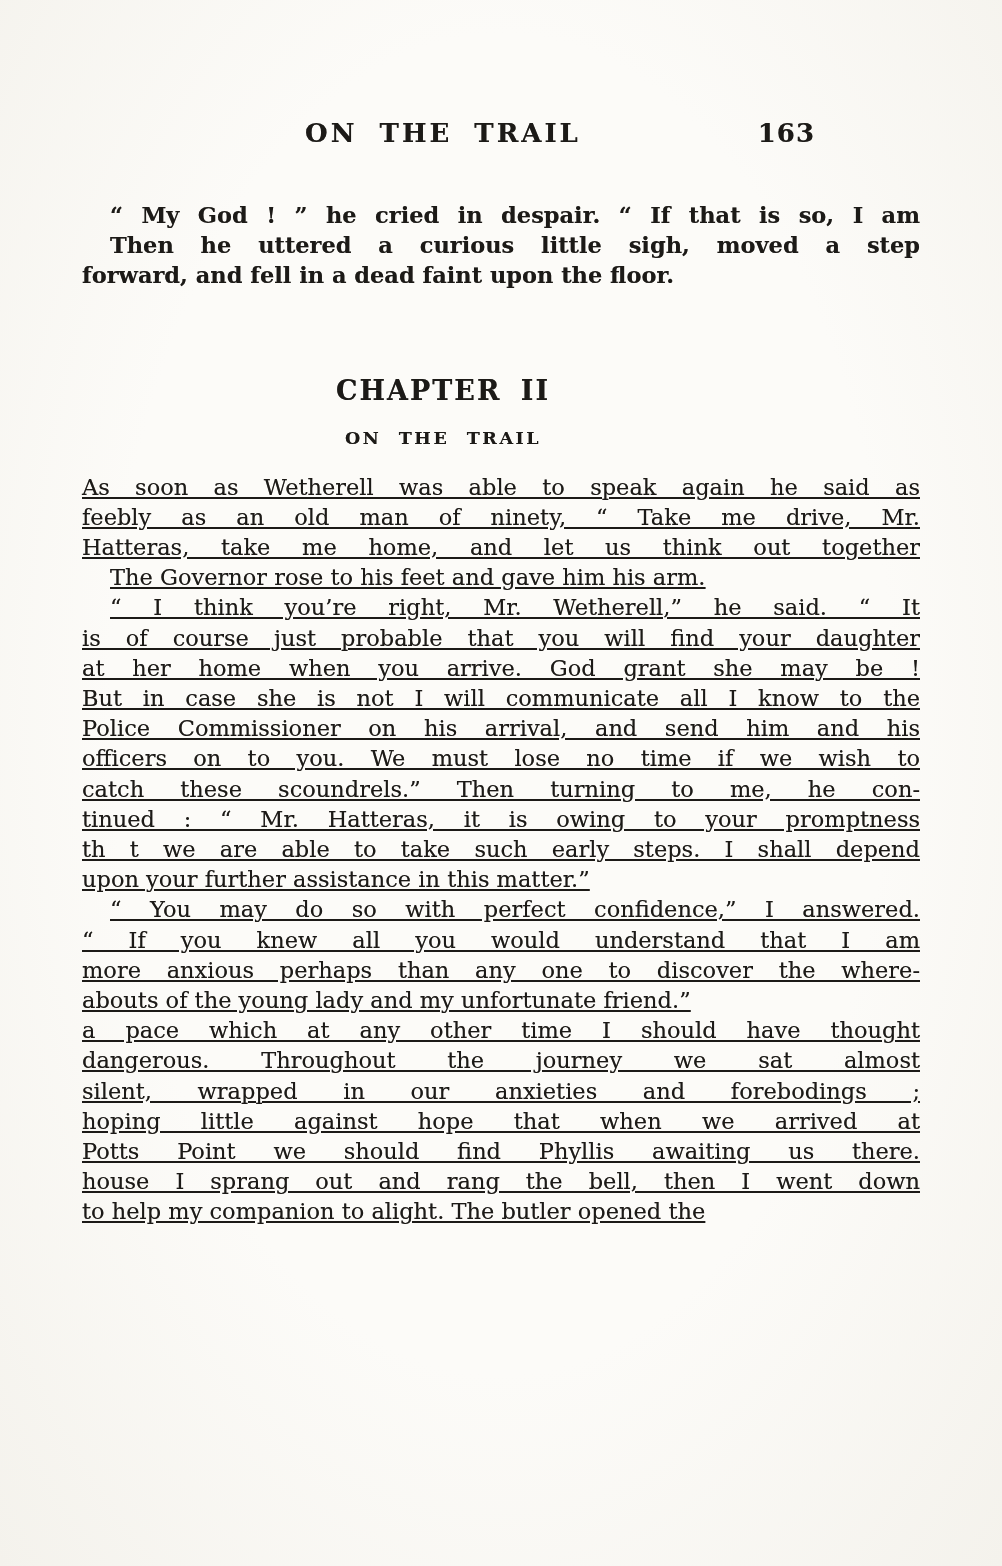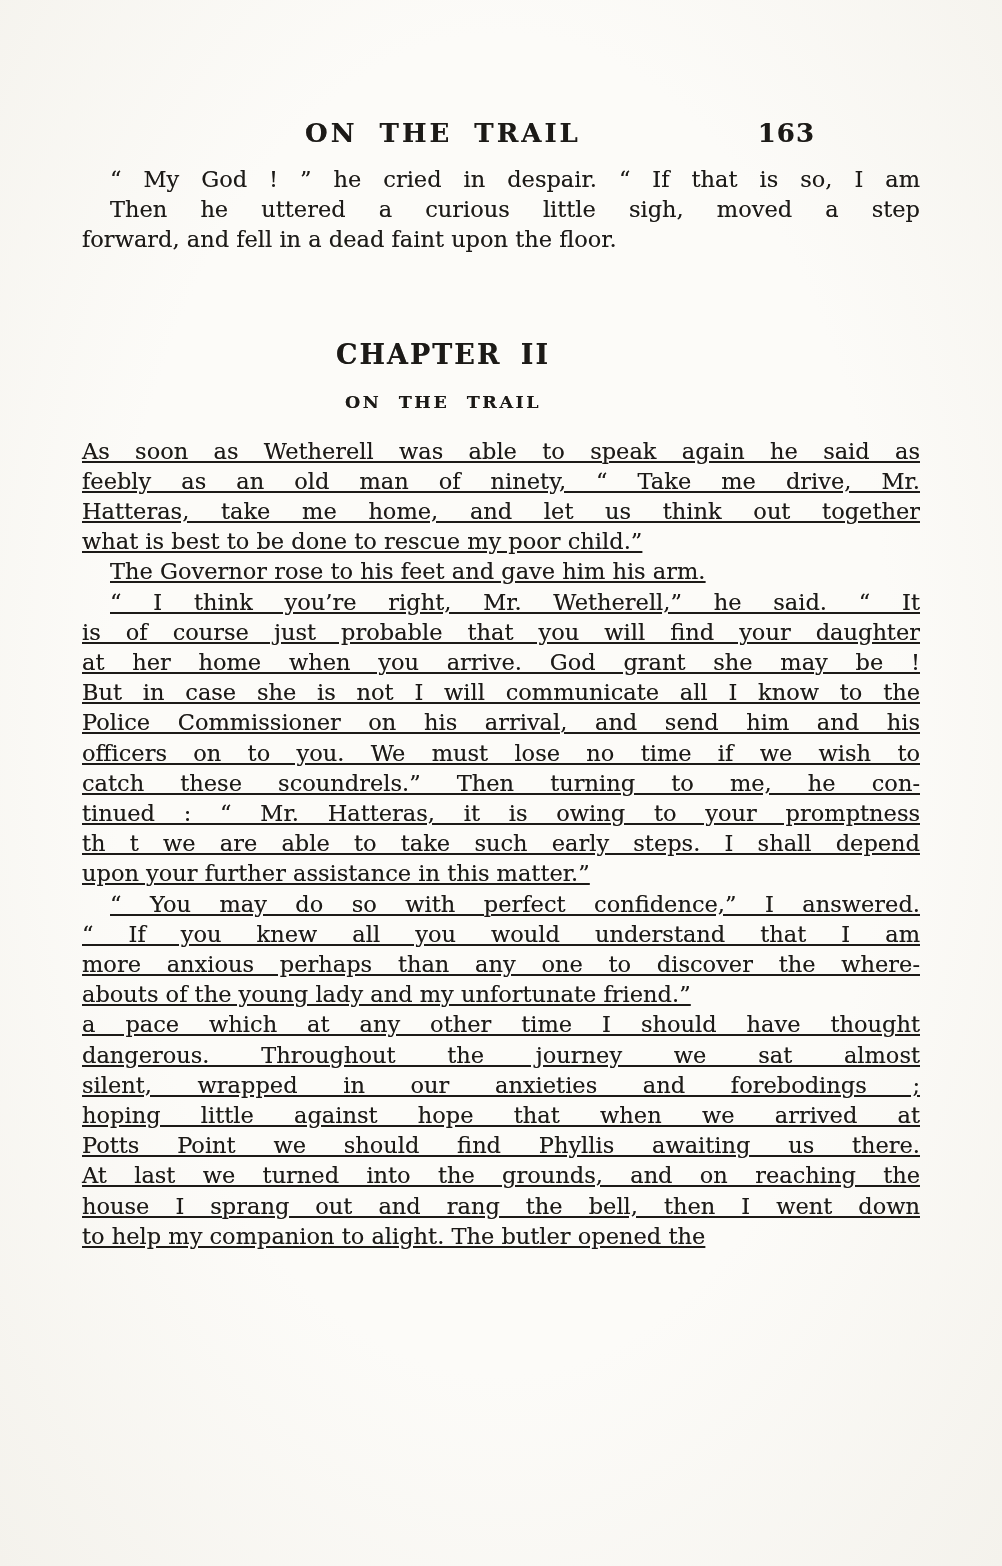--- a/index.html
+++ b/index.html
@@ -42,21 +42,22 @@
     word-spacing: 10px;
     white-space: nowrap;
   }
   .folio {
     position: absolute;
     right: 105px;
     letter-spacing: 1px;
   }
   
   .intro-section {
-    margin-top: 4px;
+    margin-top: 40px;
+    font-weight: bold;
   }
   .line {
     font-size: 22.5px;
     line-height: 30.2px;
     text-align: justify;
     text-align-last: justify;
     white-space: normal;
     text-shadow: 0 0 0.5px rgba(25,22,18,0.5);
   }
   .line.last {
@@ -111,40 +112,38 @@
       </div>
 
     <div class="chapter-heading">CHAPTER II</div>
 
     <div class="chapter-subtitle">ON THE TRAIL</div>
 
     <div class="body-text">
         <div class="line">As soon as Wetherell was able to speak again he said as</div>
         <div class="line">feebly as an old man of ninety, “ Take me drive, Mr.</div>
         <div class="line">Hatteras, take me home, and let us think out together</div>
-        <div class="line last">what is best to be done to rescue my poor child.”</div>
         <div class="line last indent">The Governor rose to his feet and gave him his arm.</div>
         <div class="line indent">“ I think you’re right, Mr. Wetherell,” he said.  “ It</div>
         <div class="line">is of course just probable that you will find your daughter</div>
         <div class="line">at her home when you arrive.  God grant she may be !</div>
         <div class="line">But in case she is not I will communicate all I know to the</div>
         <div class="line">Police Commissioner on his arrival, and send him and his</div>
         <div class="line">officers on to you.  We must lose no time if we wish to</div>
         <div class="line">catch these scoundrels.”  Then turning to me, he con-</div>
         <div class="line">tinued : “ Mr. Hatteras, it is owing to your promptness</div>
         <div class="line">th t we are able to take such early steps.  I shall depend</div>
         <div class="line last">upon your further assistance in this matter.”</div>
         <div class="line indent">“ You may do so with perfect confidence,” I answered.</div>
         <div class="line">“ If you knew all you would understand that I am</div>
         <div class="line">more anxious perhaps than any one to discover the where-</div>
         <div class="line last">abouts of the young lady and my unfortunate friend.”</div>
         <div class="line">a pace which at any other time I should have thought</div>
         <div class="line">dangerous.  Throughout the journey we sat almost</div>
         <div class="line">silent, wrapped in our anxieties and forebodings ;</div>
         <div class="line">hoping little against hope that when we arrived at</div>
         <div class="line">Potts Point we should find Phyllis awaiting us there.</div>
-        <div class="line">At last we turned into the grounds, and on reaching the</div>
         <div class="line">house I sprang out and rang the bell, then I went down</div>
         <div class="line last">to help my companion to alight.  The butler opened the</div>
       </div>
 
   </div>
 </div>
 
 </body></html>

